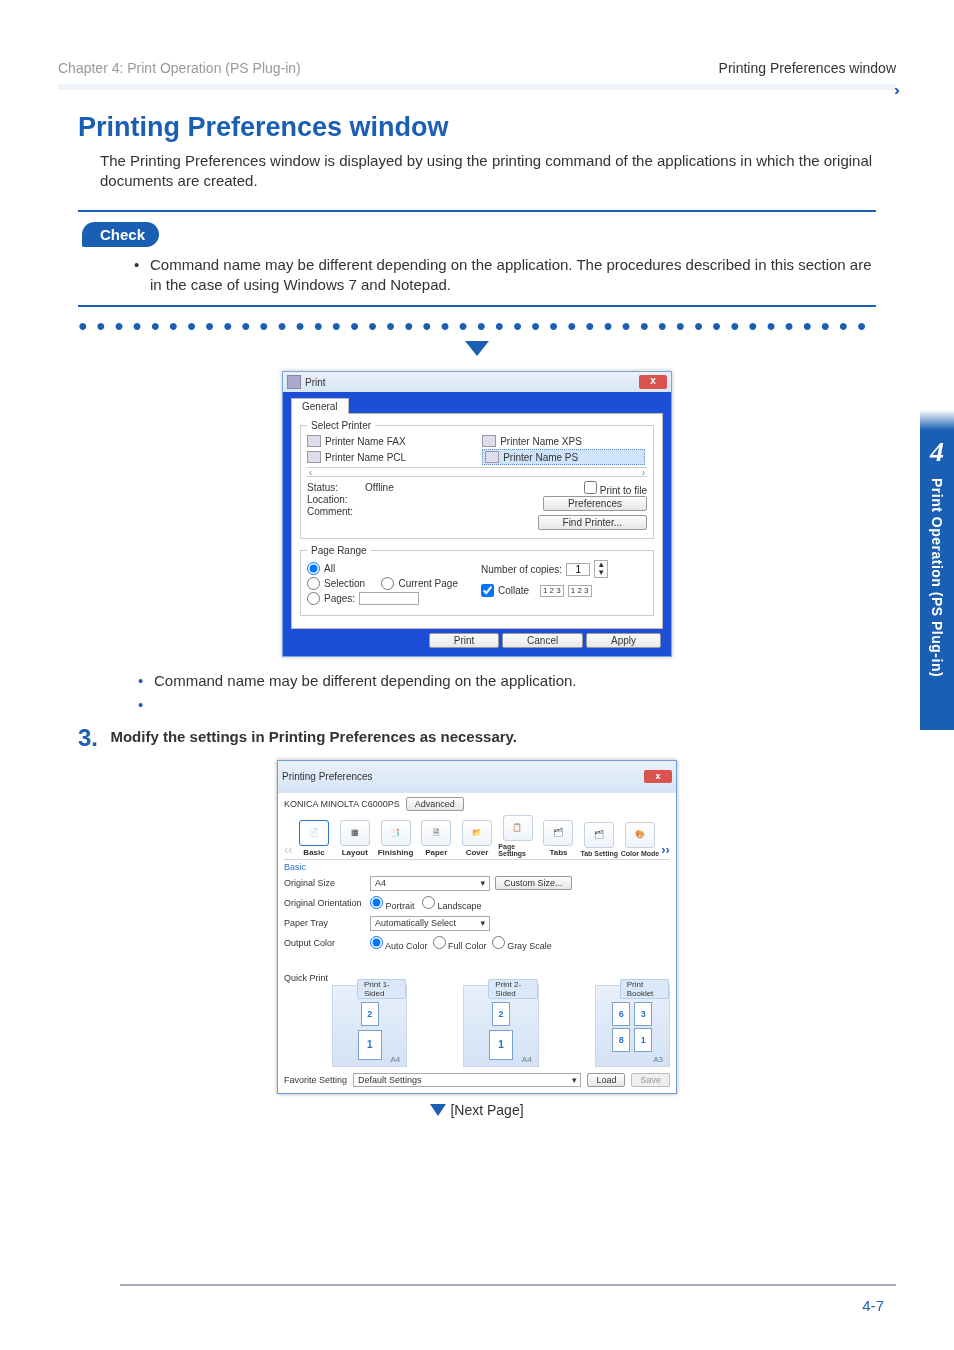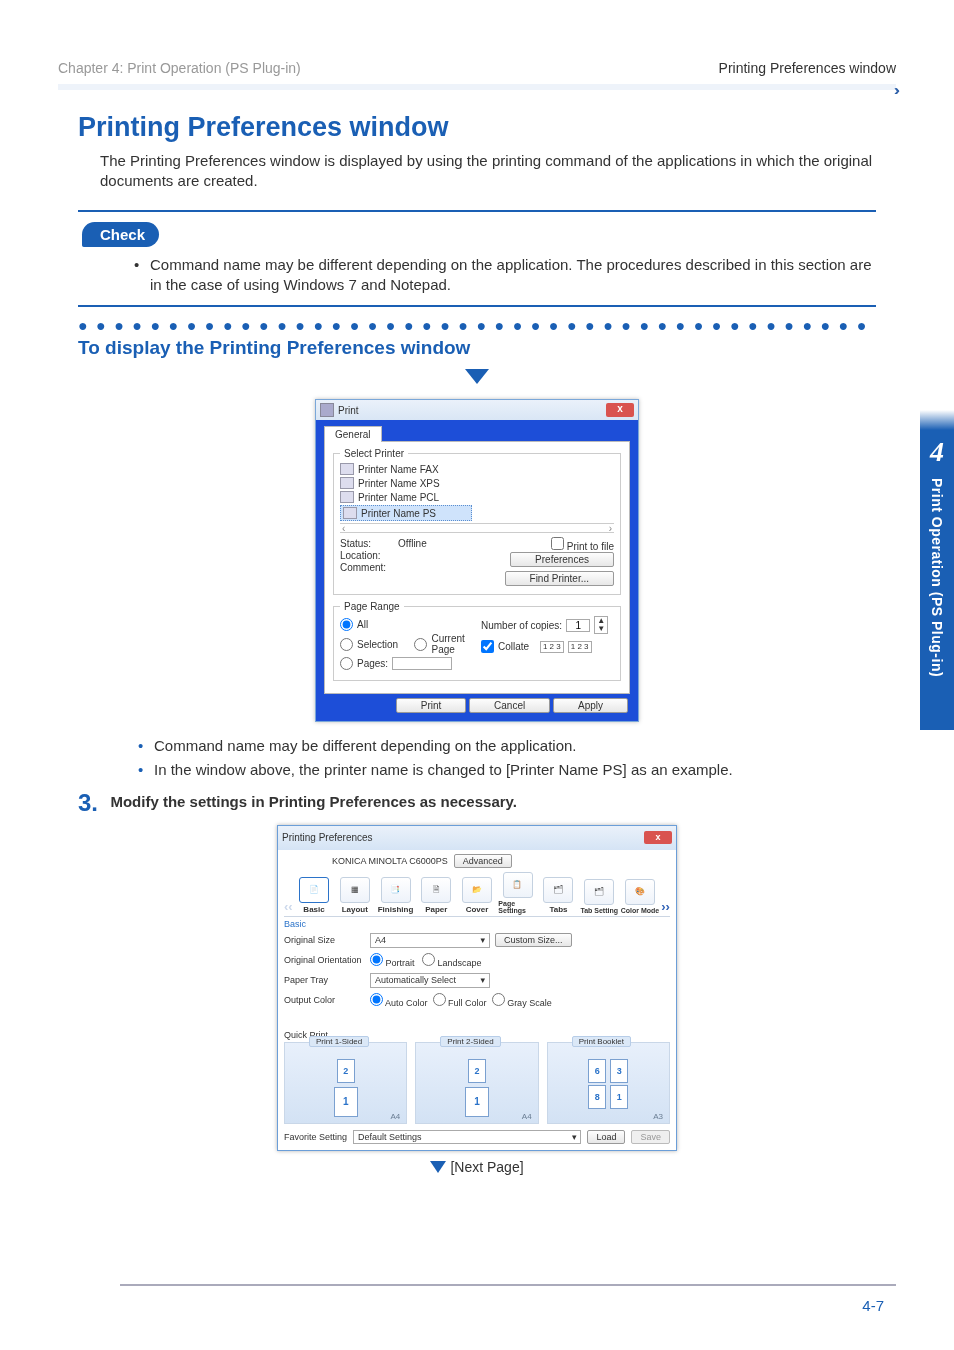--- a/index.html
+++ b/index.html
@@ -34,21 +34,21 @@
   .step-row { margin: 8px 0 6px 0; }
   .step-num { color:#1a5fb4; font-size: 24px; font-weight: 700; display:inline-block; width: 28px; vertical-align: middle; }
   .step-text { font-size: 15px; font-weight: bold; display:inline; }
 
   .blue-down { text-align:center; margin: 6px 0; }
   .blue-down svg { display:inline-block; }
 
   .dialog-wrap { display:flex; justify-content:center; margin: 8px 0; }
 
   
-  .win-print { width: 324px; border:1px solid #7aa7d9; background:#f6f9fc; font-size:10px; color:#333; box-shadow: 0 0 4px rgba(0,0,0,.25); }
+  .win-print { width: 390px; border:1px solid #7aa7d9; background:#f6f9fc; font-size:10px; color:#333; box-shadow: 0 0 4px rgba(0,0,0,.25); }
   .win-print .titlebar { display:flex; align-items:center; background: linear-gradient(#eaf1fa,#d9e6f5); height:20px; padding:0 4px; }
   .win-print .titlebar .ico { width:14px; height:14px; background:#aac; margin-right:4px; border:1px solid #889; }
   .win-print .titlebar .ttl { flex:1; font-size:10px; }
   .win-print .titlebar .close { width:28px; height:14px; background:#d9534f; color:#fff; font-weight:bold; text-align:center; line-height:12px; border-radius:2px; font-size:10px; }
   .win-print .body { padding: 6px 8px 8px 8px; background:#1d4ed8; }
   .win-print .tab { display:inline-block; background:#fff; border:1px solid #bbb; border-bottom:none; padding:2px 10px; font-size:10px; }
   .win-print .panel { border:1px solid #bbb; padding:6px 8px 6px 8px; background:#fff; margin-top:-1px; }
   .win-print fieldset { border:1px solid #ccc; padding:4px 6px 8px 6px; margin-bottom:6px; font-size:10px; }
   .win-print legend { font-size:10px; padding:0 4px; }
   .printer-list { display:flex; flex-wrap:wrap; gap:2px 12px; }
@@ -61,36 +61,36 @@
   .btn-win { display:inline-block; border:1px solid #999; background:linear-gradient(#fdfdfd,#e7e7e7); padding:1px 24px; font-size:10px; border-radius:2px; }
   .page-range .row { display:flex; align-items:center; gap:4px; margin:2px 0; }
   .page-range input[type=text]{ width:60px; height:13px; font-size:10px; border:1px solid #aaa; }
   .copies-row{ display:flex; align-items:center; gap:4px; }
   .copies-row input[type=text]{ width:24px; height:13px; font-size:10px; border:1px solid #aaa; text-align:center;}
   .collate-icon { display:inline-block; border:1px solid #aaa; padding:1px 2px; font-size:8px; line-height:8px; }
   .win-print .footer { text-align:right; padding:4px 2px 0 2px; }
 
   
   .pref-dialog { width: 400px; border:1px solid #6b9ed8; background:#f7f9fd; font-size:9px; box-shadow:0 0 4px rgba(0,0,0,.3); color:#333; }
-  .pref-dialog .titlebar { display:flex; align-items:center; height:24px; background:linear-gradient(#eaf1fa,#d5e4f5); padding:0 4px; }
+  .pref-dialog .titlebar { display:flex; align-items:center; height:32px; background:linear-gradient(#eaf1fa,#d5e4f5); padding:0 4px; }
   .pref-dialog .titlebar .ttl { flex:1; font-size:10px; }
   .pref-dialog .titlebar .close { width:28px; height:13px; background:#d9534f; color:#fff; text-align:center; border-radius:2px; font-weight:bold; line-height:12px; font-size:9px;}
   .pref-body { padding:4px 6px 6px 6px; background:#fff; }
-  .pref-head-row { display:flex; align-items:center; gap:6px; margin-bottom:4px;margin-left:48px;}
+  .pref-head-row { display:flex; align-items:center; gap:6px; margin-bottom:4px;}
   .pref-head-row .model { font-size:9px; }
   .tabs-row { display:flex; align-items:flex-end; gap:2px; margin-bottom:2px; border-bottom:1px solid #ccd6e3; padding-bottom:2px;}
   .tab-icon { display:flex; flex-direction:column; align-items:center; width:40px; font-size:8px; }
   .tab-icon .box { width:30px; height:26px; border:1px solid #c4d1e0; background:linear-gradient(#fff,#eef3fa); border-radius:3px; display:flex; align-items:center; justify-content:center; }
   .tab-icon.active .box { border:1px solid #2b73c9; background:#fff;}
   .tab-icon .lbl { margin-top:2px; font-weight:bold; }
   .basic-grid { display:grid; grid-template-columns: 86px 1fr; row-gap:5px; align-items:center; font-size:9px; margin-top:4px; }
   .basic-grid .sel { border:1px solid #aaa; background:#fff; padding:1px 4px; display:inline-flex; align-items:center; justify-content:space-between; min-width:120px; height:15px; }
   .quick-label { margin-top:22px; font-size:9px; }
   .quick-row { display:flex; gap:8px; margin-top:2px; }
-  .quick-card { flex:1; border:1px solid #c9d7e8; background:linear-gradient(#e8f0fb,#d3e2f4); padding:4px 6px 2px 6px; position:relative; height:82px; }
+  .quick-card { flex:1; border:1px solid #c9d7e8; background:linear-gradient(#e8f0fb,#d3e2f4); padding:4px 6px 2px 6px; position:relative; height:82px;margin-left:48px; }
   .quick-card .qc-title { position:absolute; top:-7px; left:24px; background: #dbe8f7; border:1px solid #b7cde8; padding:0 6px; font-size:8px; border-radius:2px; }
   .quick-card .stack { display:flex; gap:6px; align-items:center; justify-content:center; margin-top:12px;}
   .sheet { width:24px; height:30px; background:#fff; border:1px solid #7aa0d0; position:relative; font-size:10px; color:#2b73c9; text-align:center; line-height:28px; font-weight:bold;}
   .sheet.sm { width:18px; height:24px; line-height:22px; font-size:9px; }
   .qc-size { position:absolute; bottom:2px; right:6px; font-size:8px; color:#6a7d93; }
 
   .fav-row { display:flex; align-items:center; gap:6px; margin-top:6px; font-size:9px;}
   .fav-row .sel { border:1px solid #aaa; padding:1px 4px; min-width:100px; height:14px; display:inline-flex; align-items:center; justify-content:space-between; background:#fff;}
   .btn-grey { border:1px solid #999; background:linear-gradient(#fdfdfd,#e7e7e7); padding:1px 8px; font-size:9px; border-radius:2px;}
   .btn-disabled { border:1px solid #bbb; background:#efefef; color:#999; padding:1px 8px; font-size:9px; border-radius:2px;}
@@ -141,21 +141,20 @@
     <span class="check-badge">Check</span>
     <div class="check-bullet">
       <div class="bullet-row">
         <span class="bullet-dot">•</span>
         <span>Command name may be different depending on the application. The procedures described in this section are in the case of using Windows 7 and Notepad.</span>
       </div>
     </div>
     <div class="hr-blue"></div>
 
     <div class="dots-row">● ● ● ● ● ● ● ● ● ● ● ● ● ● ● ● ● ● ● ● ● ● ● ● ● ● ● ● ● ● ● ● ● ● ● ● ● ● ● ● ● ● ● ● ● ● ● ● ● ●</div>
-    <h2 class="subhead">To display the Printing Preferences window</h2>
 
 
     <div class="blue-down">
       <svg width="24" height="18">
           <polygon points="0,0 24,0 12,15" fill="#1a5fb4"></polygon>
         </svg>
     </div>
 
 
     
@@ -248,21 +247,20 @@
       </div>
     </div>
 
     <div class="notes">
       <div class="nb">
           <span class="dot">•</span>
           <span>Command name may be different depending on the application.</span>
         </div>
       <div class="nb">
           <span class="dot">•</span>
-          <span>In the window above, the printer name is changed to [Printer Name PS] as an example.</span>
         </div>
     </div>
 
     <div class="step-row">
       <span class="step-num">3.</span>
       <span class="step-text">Modify the settings in Printing Preferences as necessary.</span>
     </div>
 
     
     <div class="dialog-wrap">

